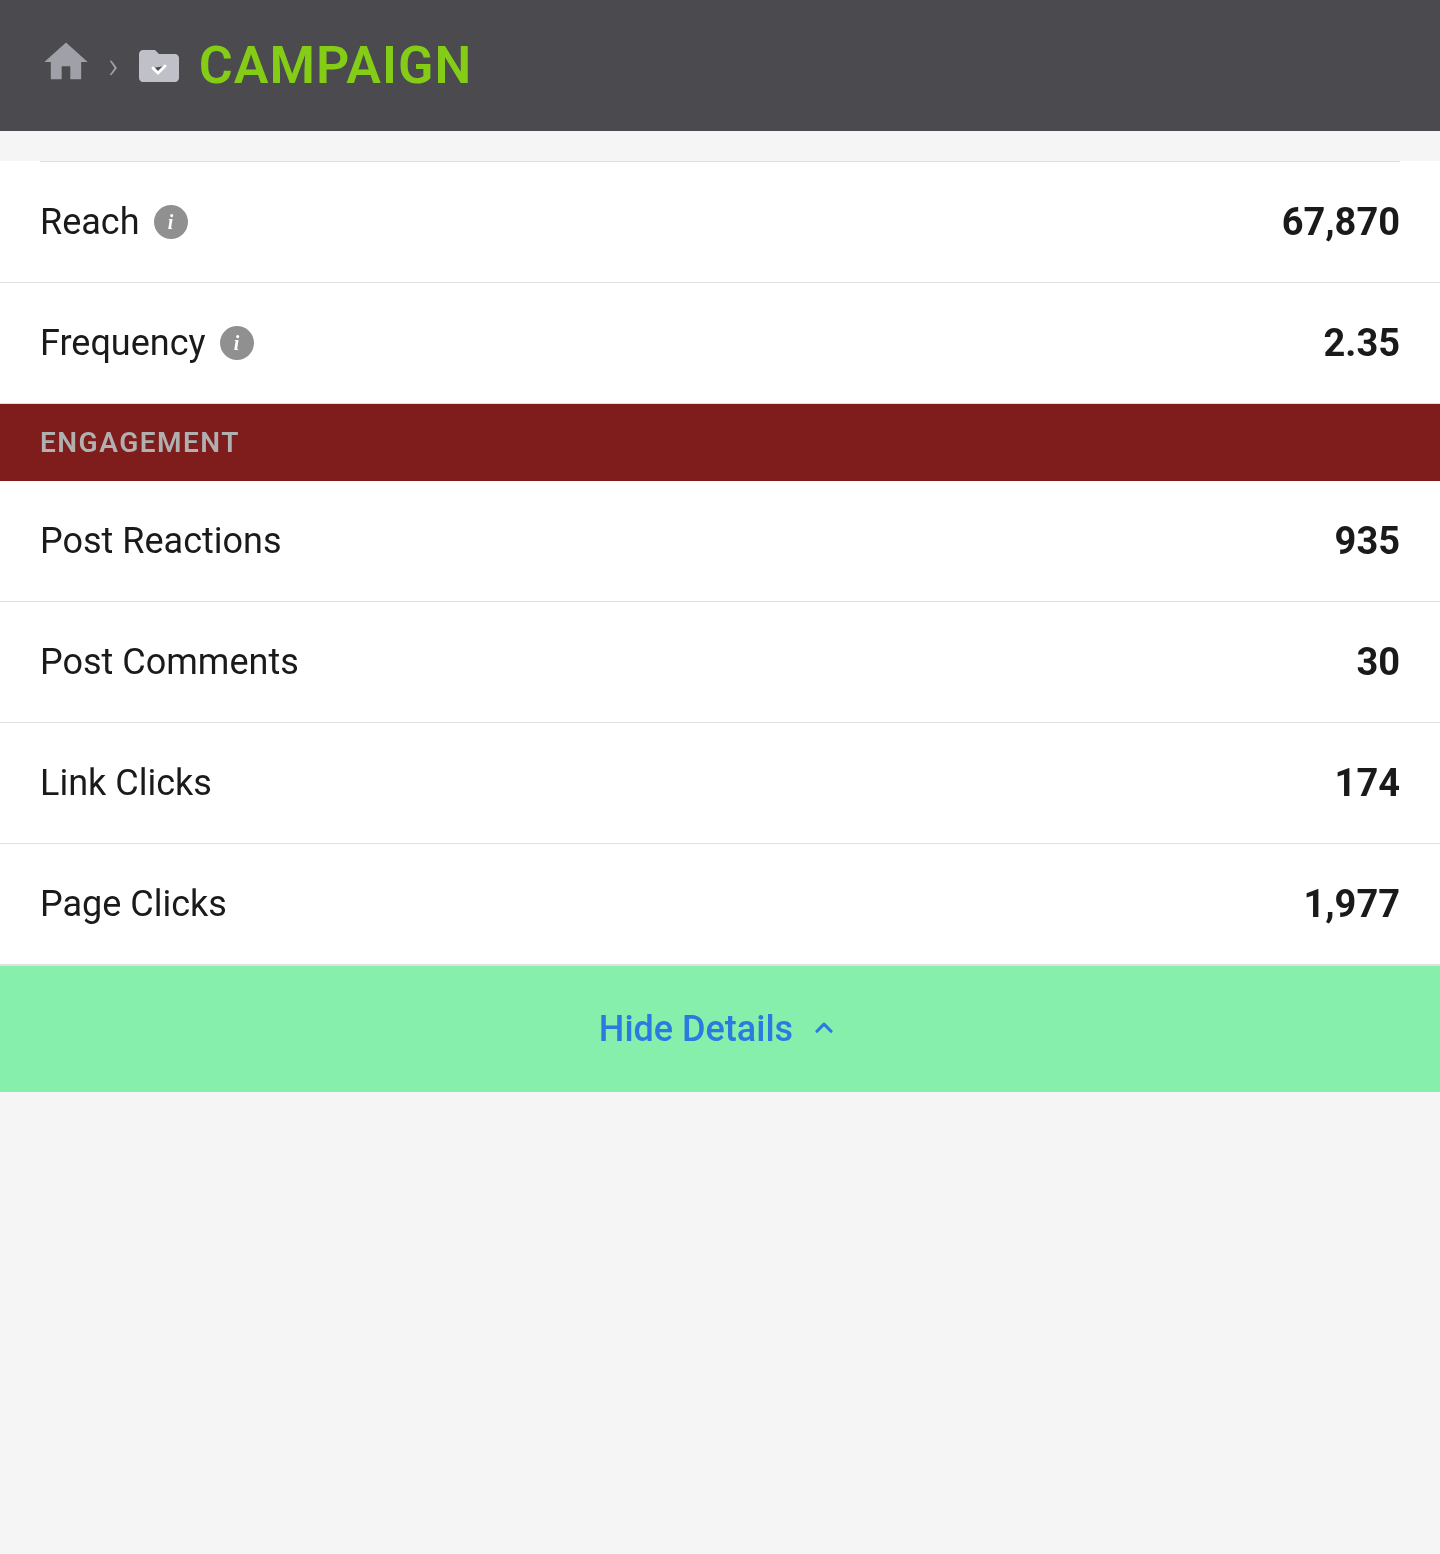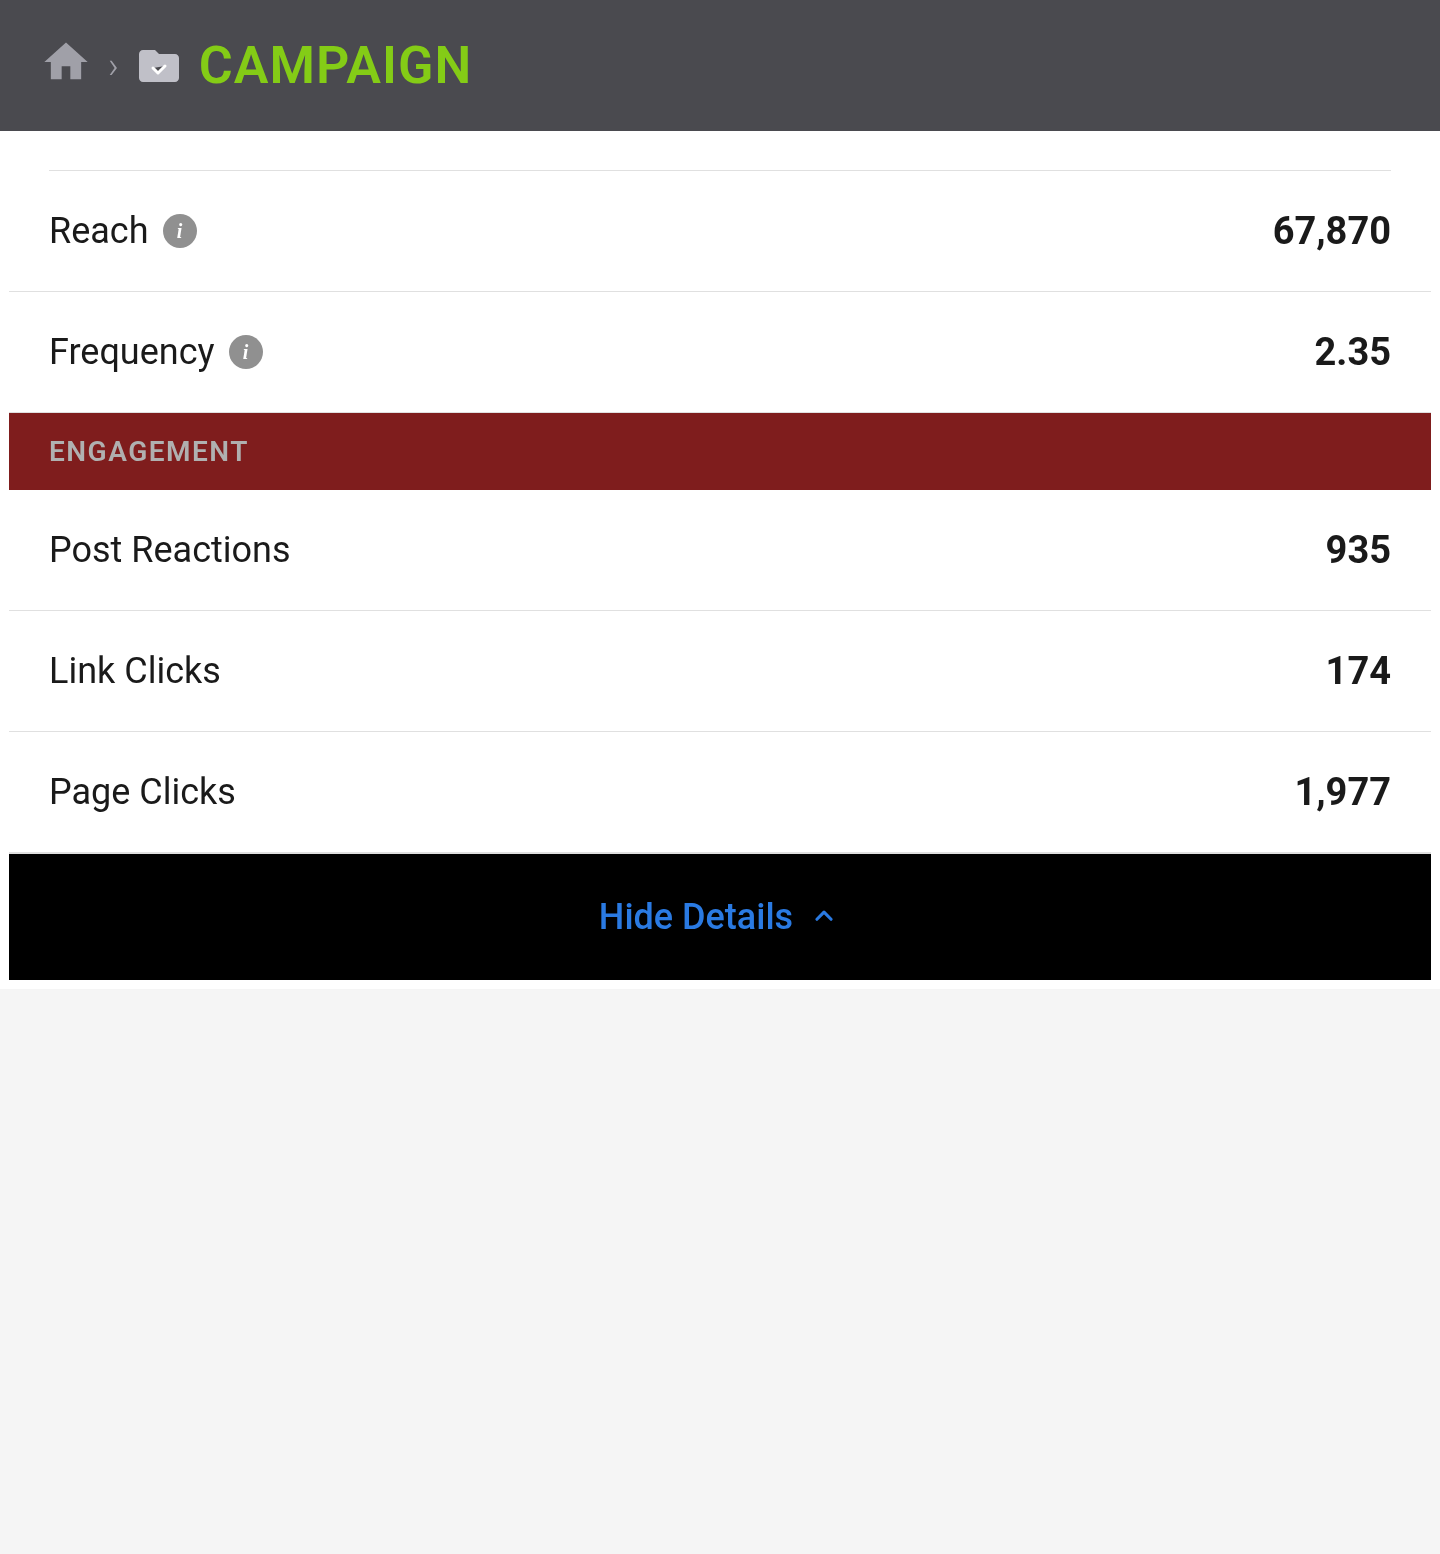--- a/index.html
+++ b/index.html
@@ -47,21 +47,21 @@
 
     .header-title {
       color: #84cc16;
       font-size: 52px;
       font-weight: 600;
       letter-spacing: 1px;
     }
 
     .content {
       background: #ffffff;
-      padding: 9px;
+      padding: 0;
     }
 
     .row {
       display: flex;
       align-items: center;
       justify-content: space-between;
       padding: 38px 40px;
       border-bottom: 1px solid #e0e0e0;
     }
 
@@ -108,21 +108,21 @@
       letter-spacing: 1.5px;
       text-transform: uppercase;
     }
 
     .hide-details {
       display: flex;
       align-items: center;
       justify-content: center;
       gap: 14px;
       padding: 42px 40px;
-      background: #000000;
+      background: #86efac;
       border-top: 1px solid #e0e0e0;
     }
 
     .hide-details-text {
       font-size: 36px;
       color: #2a7ae2;
       font-weight: 500;
     }
 
     .chevron-up {
@@ -193,20 +193,26 @@
     <span class="section-header-label">ENGAGEMENT</span>
   </div>
 
   <div class="row">
     <div class="row-label">
       <span>Post Reactions</span>
     </div>
     <span class="row-value">935</span>
   </div>
 
+  <div class="row">
+    <div class="row-label">
+      <span>Post Comments</span>
+    </div>
+    <span class="row-value">30</span>
+  </div>
 
 
   <div class="row">
     <div class="row-label">
       <span>Link Clicks</span>
     </div>
     <span class="row-value">174</span>
   </div>
 
   <div class="row">

